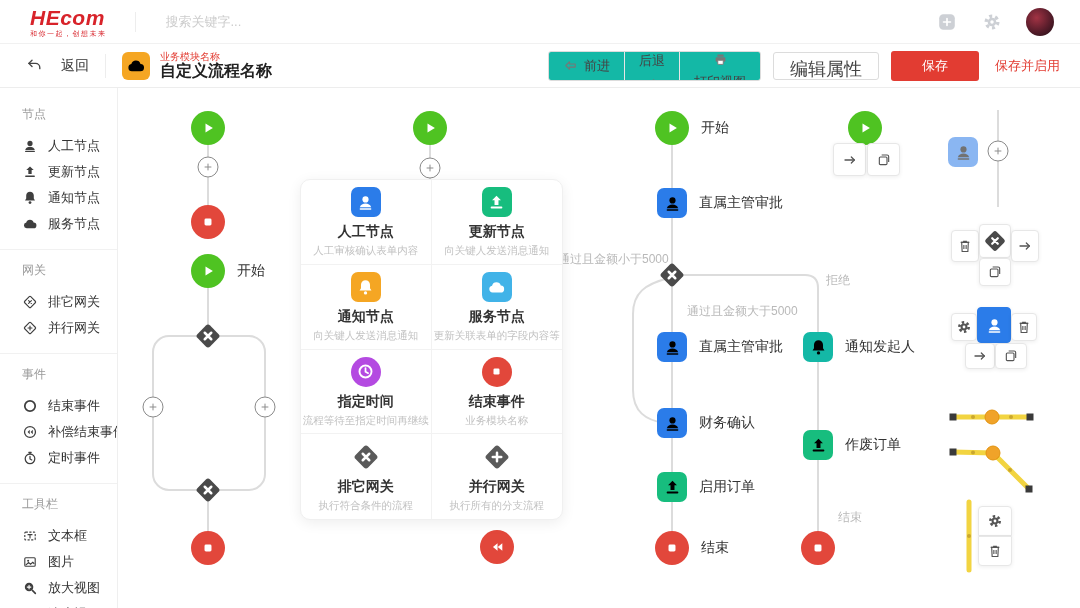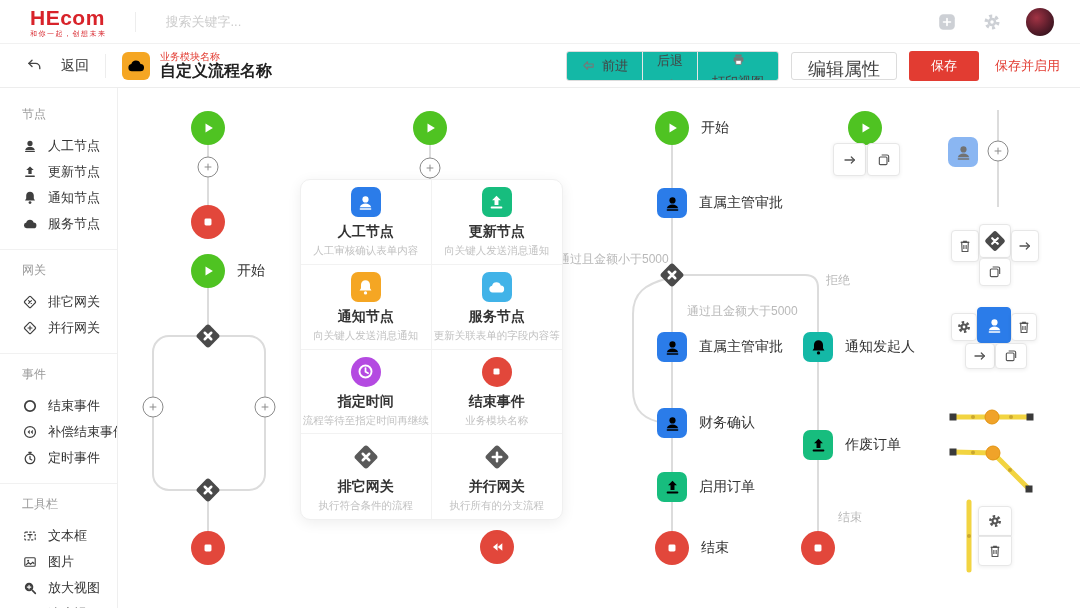--- a/index.html
+++ b/index.html
@@ -4,21 +4,21 @@
 <style>
   html,body{margin:0;padding:0;background:#fff;}
   body{width:1080px;height:608px;overflow:hidden;font-family:"Liberation Sans","DejaVu Sans",sans-serif;-webkit-font-smoothing:antialiased;}
   .app{width:1080px;height:608px;display:flex;flex-direction:column;background:#fff;}
   [data-icon]{display:inline-flex;align-items:center;justify-content:center;}
   [data-icon] svg{width:100%;height:100%;display:block;}
 
   
   .topbar{height:44px;flex:0 0 44px;display:flex;align-items:center;border-bottom:1px solid #f1f1f1;padding:0 26px 0 30px;box-sizing:border-box;}
   .logo{display:flex;flex-direction:column;line-height:1;cursor:pointer;}
-  .logo-text{font-weight:800;font-size:21px;color:#d8232a;letter-spacing:.5px;}
+  .logo-text{font-weight:800;font-style:italic;font-size:21px;color:#d8232a;letter-spacing:.5px;}
   .logo-tag{font-size:7px;color:#d8232a;letter-spacing:1.5px;margin-top:2px;}
   .tb-div{width:1px;height:20px;background:#ededed;margin:0 0 0 28px;}
   .search{border:0;outline:0;font-size:13px;color:#666;margin-left:28px;width:300px;background:transparent;}
   .search::placeholder{color:#ccc;}
   .tb-right{margin-left:auto;display:flex;align-items:center;gap:24px;}
   .tb-icon{width:22px;height:22px;color:#cdd0d5;cursor:pointer;}
   .tb-icon.gear{width:20px;height:20px;}
   .avatar{width:28px;height:28px;border-radius:50%;background:radial-gradient(circle at 38% 35%,#a23344,#571c2a 55%,#241018 95%);cursor:pointer;}
 
   
@@ -30,21 +30,21 @@
   .flow-ic span{width:20px;height:20px;}
   .title-block{margin-left:10px;display:flex;flex-direction:column;line-height:1.15;}
   .module-label{font-size:10px;color:#e23c32;}
   .flow-name{font-size:16px;font-weight:700;color:#222;}
   .sb-right{margin-left:auto;display:flex;align-items:center;gap:12px;}
   .btn-group{display:flex;border:1px solid #dcdcdc;border-radius:3px;height:28px;overflow:hidden;}
   .g-btn{display:flex;align-items:center;gap:6px;padding:0 14px;font-size:13px;color:#444;background:#14b8a6;border:0;cursor:pointer;}
   .g-btn + .g-btn{border-left:1px solid #e6e6e6;flex-direction:column;}
   .g-btn .ic{width:15px;height:15px;color:#777;}
   .btn{height:28px;border:1px solid #dcdcdc;border-radius:3px;background:#fff;font-size:18px;color:#444;padding:4px 16px;cursor:pointer;box-sizing:border-box;}
-  .btn-red{height:30px;border:0;border-radius:3px;background:#e23c32;color:#fff;font-size:13px;padding:0 22px;cursor:pointer;}
+  .btn-red{height:30px;border:0;border-radius:3px;background:#e23c32;color:#fff;font-size:13px;padding:0 31px;cursor:pointer;}
   .link-red{font-size:13px;color:#e23c32;background:none;border:0;cursor:pointer;padding:0 4px;}
 
   
   .main{flex:1;display:flex;min-height:0;}
   .sidebar{width:118px;flex:0 0 118px;border-right:1px solid #efefef;box-sizing:border-box;padding-top:6px;overflow:hidden;background:#fff;}
   .side-section{padding:8px 0 12px 22px;border-bottom:1px solid #f1f1f1;}
   .side-section:last-child{border-bottom:0;}
   .side-title{font-size:12px;color:#9a9a9a;margin:4px 0 10px;}
   .side-item{display:flex;align-items:center;gap:10px;height:26px;cursor:pointer;}
   .side-item .ic{width:16px;height:16px;color:#3f3f3f;flex:0 0 16px;}

